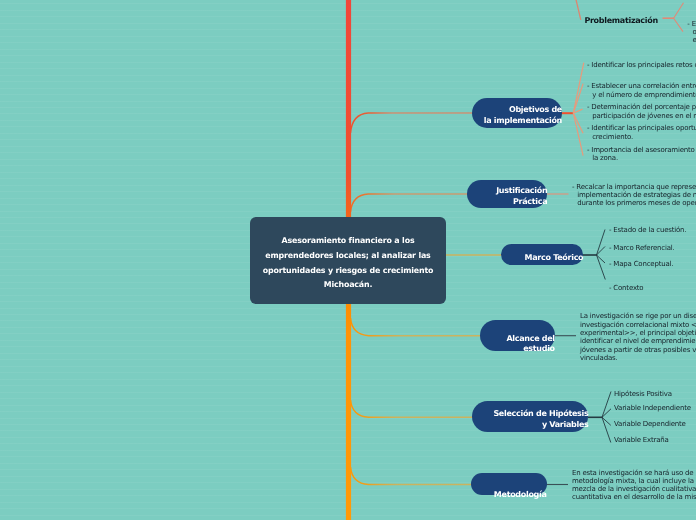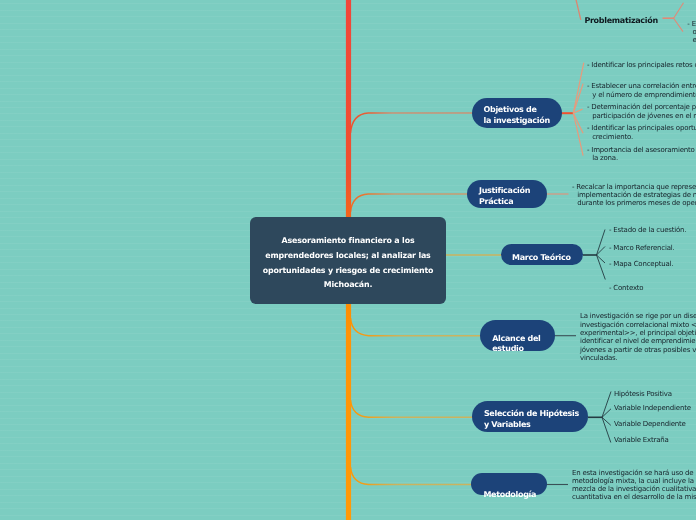--- a/index.html
+++ b/index.html
@@ -8,21 +8,21 @@
        font-family:"DejaVu Sans",sans-serif;-webkit-font-smoothing:antialiased;text-rendering:geometricPrecision;}
   #stage{position:absolute;left:0;top:0;width:696px;height:520px;overflow:hidden;background:#7ccdc1;
      will-change:transform;transform:translateZ(0);}
   #rules{position:absolute;left:0;top:-3.5px;width:696px;height:528px;
      background-image:repeating-linear-gradient(to bottom,
         rgba(255,255,255,0.050) 0px, rgba(255,255,255,0.050) 1px,
         rgba(255,255,255,0) 1px, rgba(255,255,255,0) 6.47px);}
   svg.lay{position:absolute;left:0;top:0;width:696px;height:520px;overflow:visible;}
   .pill{position:absolute;background:#1c4379;color:#ffffff;border-radius:999px;
         box-sizing:border-box;display:flex;flex-direction:column;justify-content:center;
-        align-items:flex-start;font-weight:bold;font-size:8px;line-height:10.8px;
+        align-items:flex-end;font-weight:bold;font-size:8px;line-height:10.8px;
         letter-spacing:-0.3px;text-align:left;}
   .pill > div{white-space:pre;}
   .central{position:absolute;background:#2e485c;color:#ffffff;border-radius:6px;
      box-sizing:border-box;text-align:center;font-weight:bold;font-size:7.9px;
      line-height:14.9px;letter-spacing:-0.16px;display:flex;flex-direction:column;padding-top:6px;
      justify-content:center;align-items:center;}
   .central > div{white-space:pre;}
   .leaf{position:absolute;color:#16222a;font-size:7px;line-height:8.4px;
         letter-spacing:-0.2px;font-size:7px;}
   .leaf > div{white-space:pre;}
@@ -141,21 +141,21 @@
       <path d="M546 194 L 568.5 194"></path>
     </g>
   </svg>
 
   <div class="plainlabel" style="left:584.4px;top:-1.9px;letter-spacing:-0.3px;">
     <div>Problematización</div>
   </div>
 
   <div class="pill" style="left:472px;top:97.6px;width:90px;height:30.1px;padding-left:11.5px;padding-top:7px;">
     <div>Objetivos de</div>
-    <div>la investigación</div>
+    <div>la implementación</div>
   </div>
 
   <div class="pill" style="left:500.9px;top:244.4px;width:82.4px;height:20.4px;padding-left:11.1px;padding-top:7px;">
     <div>Marco Teórico</div>
   </div>
 
   <div class="pill" style="left:467px;top:179.6px;width:80.3px;height:28.1px;padding-left:12px;padding-top:6px;">
     <div>Justificación</div>
     <div>Práctica</div>
   </div>

